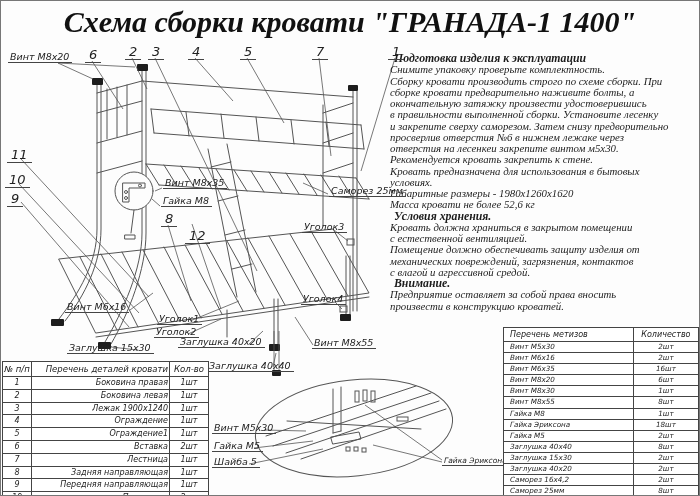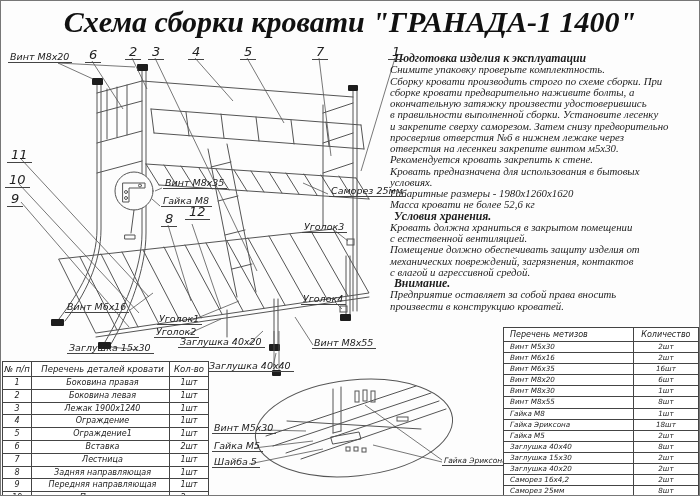--- a/index.html
+++ b/index.html
@@ -22,21 +22,21 @@
   .callout{position:absolute;font-style:italic;font-size:13px;color:#222;
            border-bottom:1px solid #444;padding:0 4px;}
   
   table{border-collapse:collapse;background:#fff;}
   td,th{border:1px solid #444;font-style:italic;font-weight:normal;color:#222;
         overflow:hidden;white-space:nowrap;}
   #parts-table{position:absolute;left:1px;top:360px;}
   #parts-table th{font-size:8.5px;height:12px;}
   #parts-table td{font-size:8px;height:9.8px;line-height:9.8px;}
   #parts-table .c-num{width:26px;text-align:center;}
-  #parts-table .c-name{width:131px;text-align:center;padding-left:5px;margin-left:12px;}
+  #parts-table .c-name{width:131px;text-align:right;padding-left:5px;margin-left:12px;}
   #parts-table .c-qty{width:36px;text-align:center;font-style:italic;}
   #hw-table{position:absolute;left:502px;top:326px;}
   #hw-table th{font-size:8px;height:11px;}
   #hw-table td{font-size:7.2px;height:8.1px;line-height:8.1px;}
   #hw-table .c-name{width:128px;text-align:left;padding-left:6px;}
   #hw-table .c-qty{width:64px;text-align:center;margin-top:28px;}
   svg{position:absolute;left:0;top:0;}
 </style>
 </head>
 <body>
@@ -237,21 +237,21 @@
   <span class="callout" style="left:124px;top:43px">2</span>
   <span class="callout" style="left:147px;top:43px">3</span>
   <span class="callout" style="left:187px;top:43px">4</span>
   <span class="callout" style="left:239px;top:43px">5</span>
   <span class="callout" style="left:311px;top:43px">7</span>
   <span class="callout" style="left:387px;top:43px">1</span>
   <span class="callout" style="left:6px;top:146px">11</span>
   <span class="callout" style="left:4px;top:171px">10</span>
   <span class="callout" style="left:6px;top:190px">9</span>
   <span class="callout" style="left:160px;top:210px">8</span>
-  <span class="callout" style="left:184px;top:203px">12</span>
+  <span class="callout" style="left:184px;top:227px">12</span>
 
   <span class="dlabel" style="left:7px;top:50px">Винт М8х20</span>
   <span class="dlabel" style="left:162px;top:176px">Винт М8х35</span>
   <span class="dlabel" style="left:160px;top:194px">Гайка М8</span>
   <span class="dlabel" style="left:328px;top:184px">Саморез 25мм</span>
   <span class="dlabel" style="left:301px;top:220px">Уголок3</span>
   <span class="dlabel" style="left:300px;top:292px">Уголок4</span>
   <span class="dlabel" style="left:64px;top:300px">Винт М6х16</span>
   <span class="dlabel" style="left:156px;top:312px">Уголок1</span>
   <span class="dlabel" style="left:153px;top:325px">Уголок2</span>

